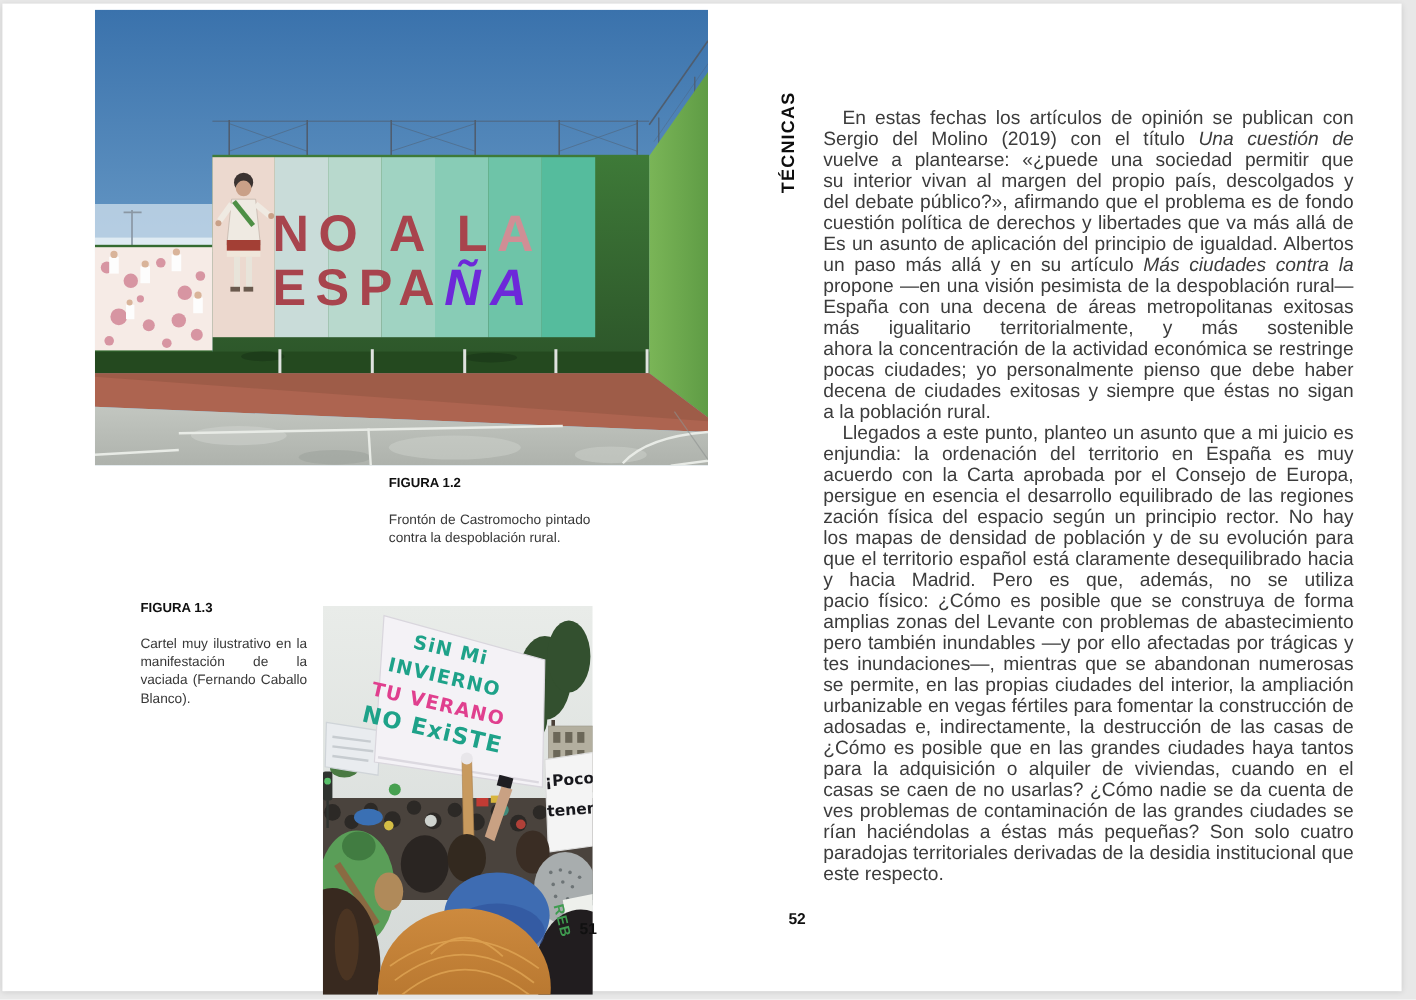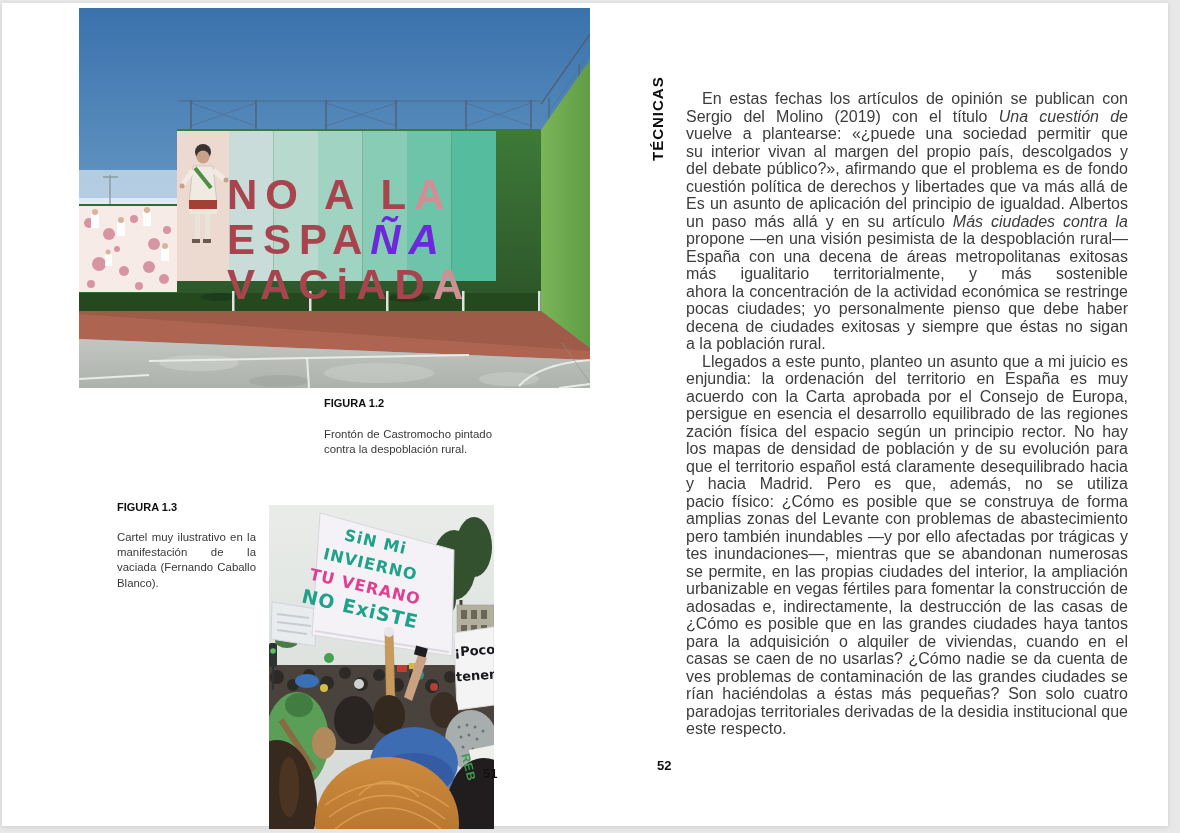--- a/index.html
+++ b/index.html
@@ -196,21 +196,20 @@
           <line x1="0" y1="371" x2="70" y2="367"></line>
           <path d="M440,378 Q460,356 511,352"></path>
           <line x1="480" y1="380" x2="511" y2="376"></line>
         </g>
         <line x1="483" y1="335" x2="511" y2="375" stroke="#8e9290" stroke-width="1" opacity=".6"></line>
       </g>
     </svg>
     <div id="mural-rows">
         <div class="mrow"><span style="color: rgb(168, 68, 77);">NO A L</span><span style="color: rgb(208, 142, 149);">A</span></div>
         <div class="mrow"><span style="color: rgb(168, 68, 77);">ESPA</span><span style="color: #6d28d9; font-style: italic;">ÑA</span></div>
-        <div class="mrow"><span style="color: rgb(168, 68, 77);">VACiAD</span><span style="color: rgb(208, 142, 149);">A</span></div>
       </div>
   </div>
 
   <div class="figlabel" id="fig12-label">FIGURA 1.2</div>
   <div class="caption" id="cap12-lines">
       <div class="capline"><span>Frontón de Castromocho pintado</span></div>
       <div class="capline end"><span>contra la despoblación rural.</span></div>
     </div>
 
   <div class="figlabel" id="fig13-label">FIGURA 1.3</div>

